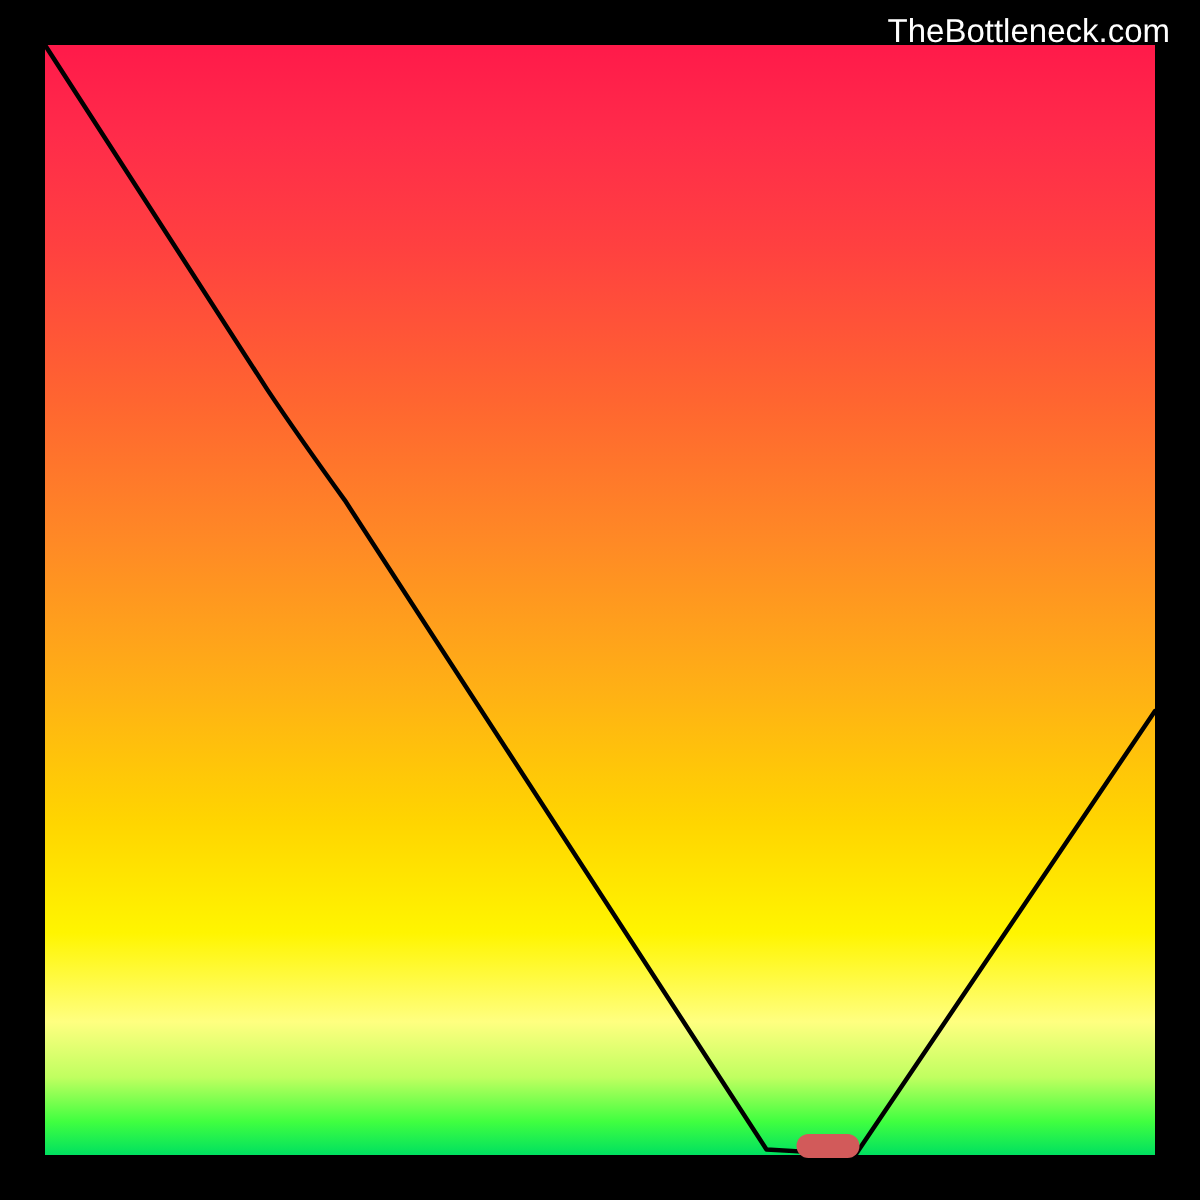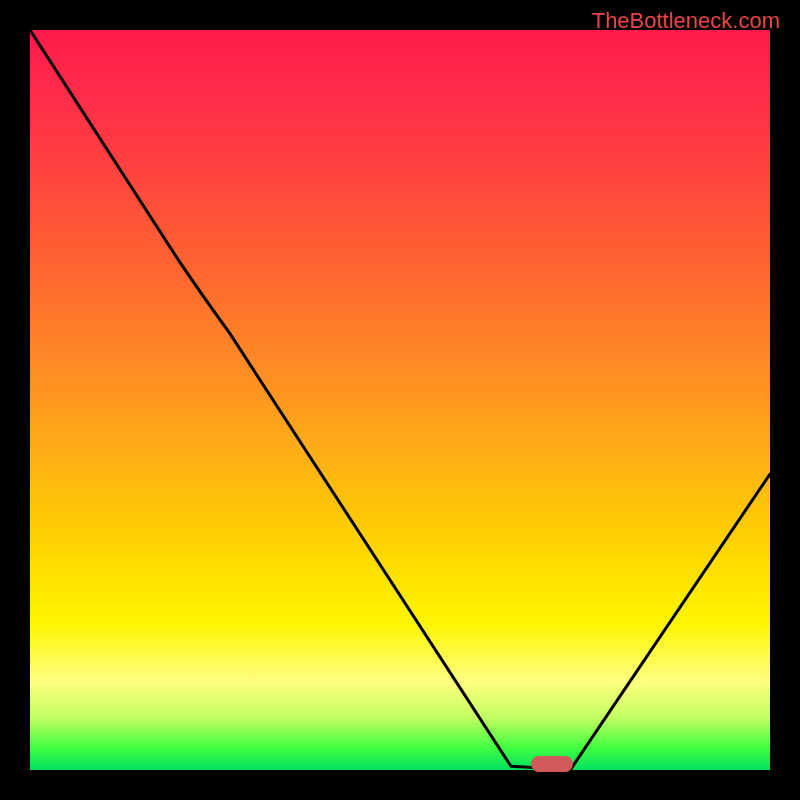--- a/index.html
+++ b/index.html
@@ -11,21 +11,21 @@
       width: 800px;
       height: 800px;
       background: #000;
       position: relative;
       font-family: Arial, sans-serif;
     }
     .watermark {
       position: absolute;
       top: 8px;
       right: 20px;
-      color: #ef4444;
+      color: #ffffff;
       font-size: 22px;
       font-weight: 500;
       z-index: 10;
     }
     .plot-area {
       position: absolute;
       top: 30px;
       left: 30px;
       width: 740px;
       height: 740px;

